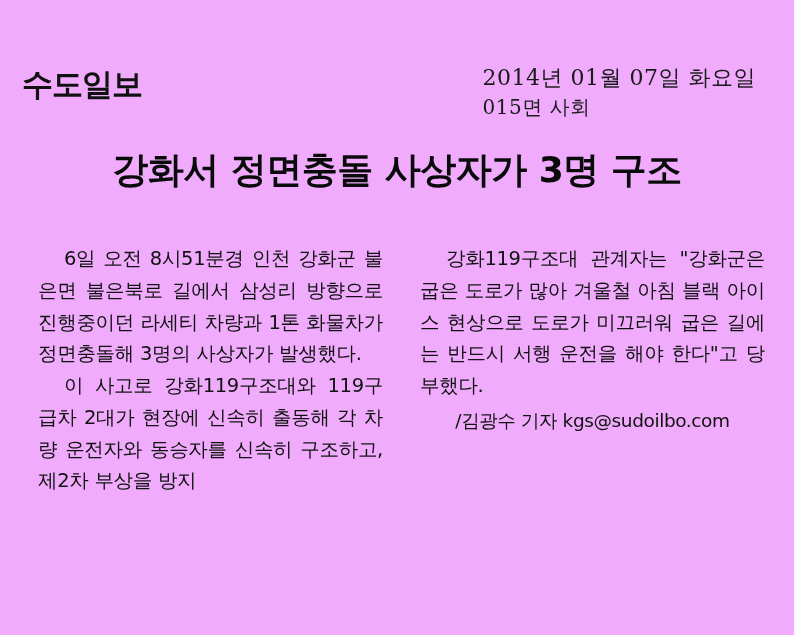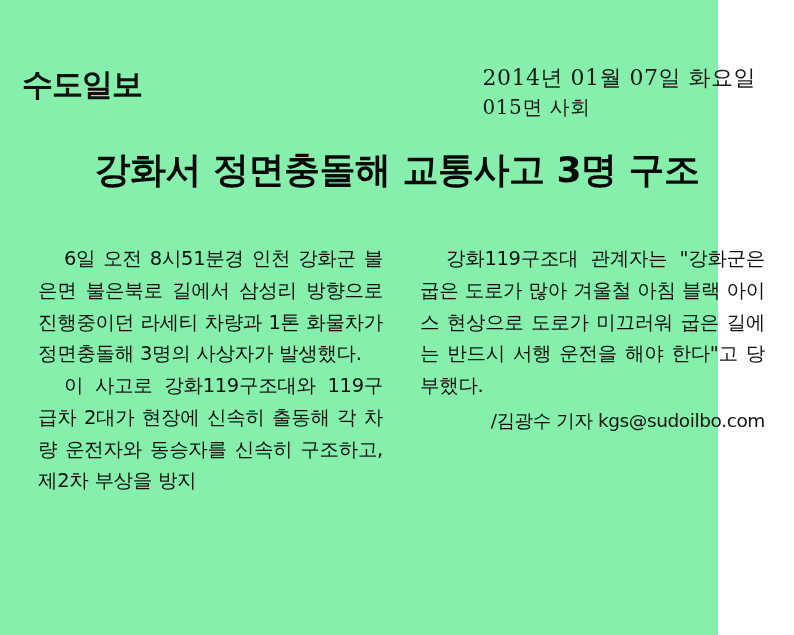--- a/index.html
+++ b/index.html
@@ -9,23 +9,23 @@
   }
   body {
     width: 794px;
     height: 635px;
     overflow: hidden;
     font-family: "DejaVu Sans", sans-serif;
     color: #000000;
   }
   .page {
     position: relative;
-    width: 718px;
+    width: 794px;
     height: 635px;
-    background: #86efac;
+    background: #f0abfc;
   }
 
   
   .masthead {
     position: absolute;
     top: 62px;
     left: 0;
     width: 794px;
     height: 62px;
   }
@@ -93,21 +93,21 @@
     margin: 0 0 0 0;
     text-align: justify;
     text-justify: inter-character;
   }
   .para.indent { text-indent: 26px; }
 
   .byline {
     margin-top: 4px;
     font-size: 18.5px;
     letter-spacing: -0.4px;
-    text-align: right;
+    text-align: center;
     white-space: nowrap;
   }
 
   
   .page::after {
     content: "";
     position: absolute;
     inset: 0;
     pointer-events: none;
     background: transparent;
@@ -119,21 +119,21 @@
 <div class="page">
 
   <div class="masthead">
     <div class="paper-name">수도일보</div>
     <div class="issue-block">
       <div class="issue-line1">2014년 01월 07일 화요일</div>
       <div class="issue-line2">015면 사회</div>
     </div>
   </div>
 
-  <div class="headline">강화서 정면충돌해 교통사고 3명 구조</div>
+  <div class="headline">강화서 정면충돌 사상자가 3명 구조</div>
 
   <div class="body-area">
 
     <div class="col col-left">
       <p class="para indent">6일 오전 8시51분경 인천 강화군 불은면 불은북로 길에서 삼성리 방향으로 진행중이던 라세티 차량과 1톤 화물차가 정면충돌해 3명의 사상자가 발생했다.</p>
       <p class="para indent">이 사고로 강화119구조대와 119구급차 2대가 현장에 신속히 출동해 각 차량 운전자와 동승자를 신속히 구조하고, 제2차 부상을 방지</p>
     </div>
 
     <div class="col col-right">
       <p class="para indent">강화119구조대 관계자는 "강화군은 굽은 도로가 많아 겨울철 아침 블랙 아이스 현상으로 도로가 미끄러워 굽은 길에는 반드시 서행 운전을 해야 한다"고 당부했다.</p>

